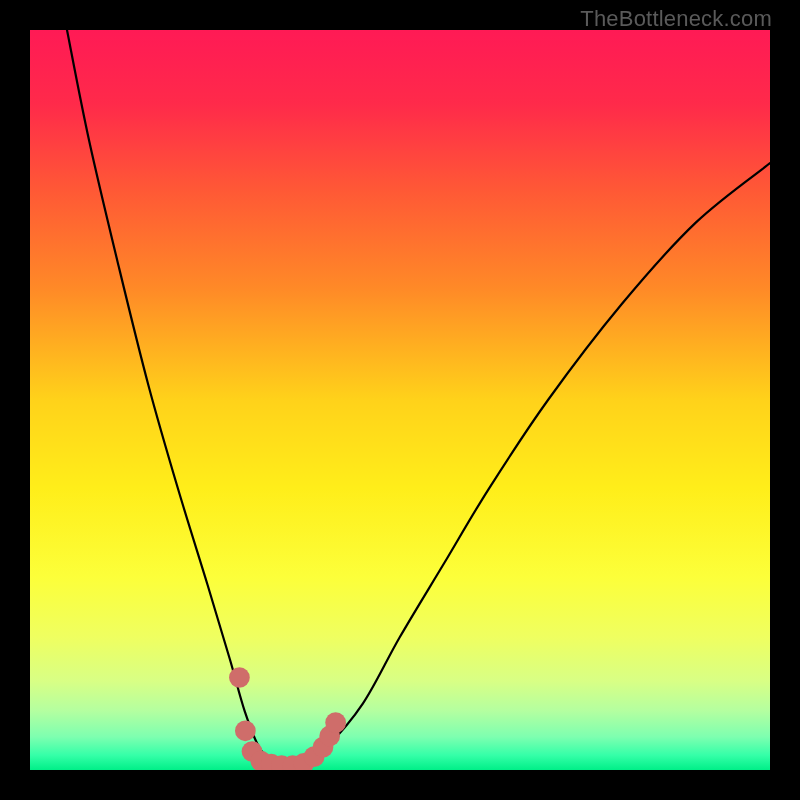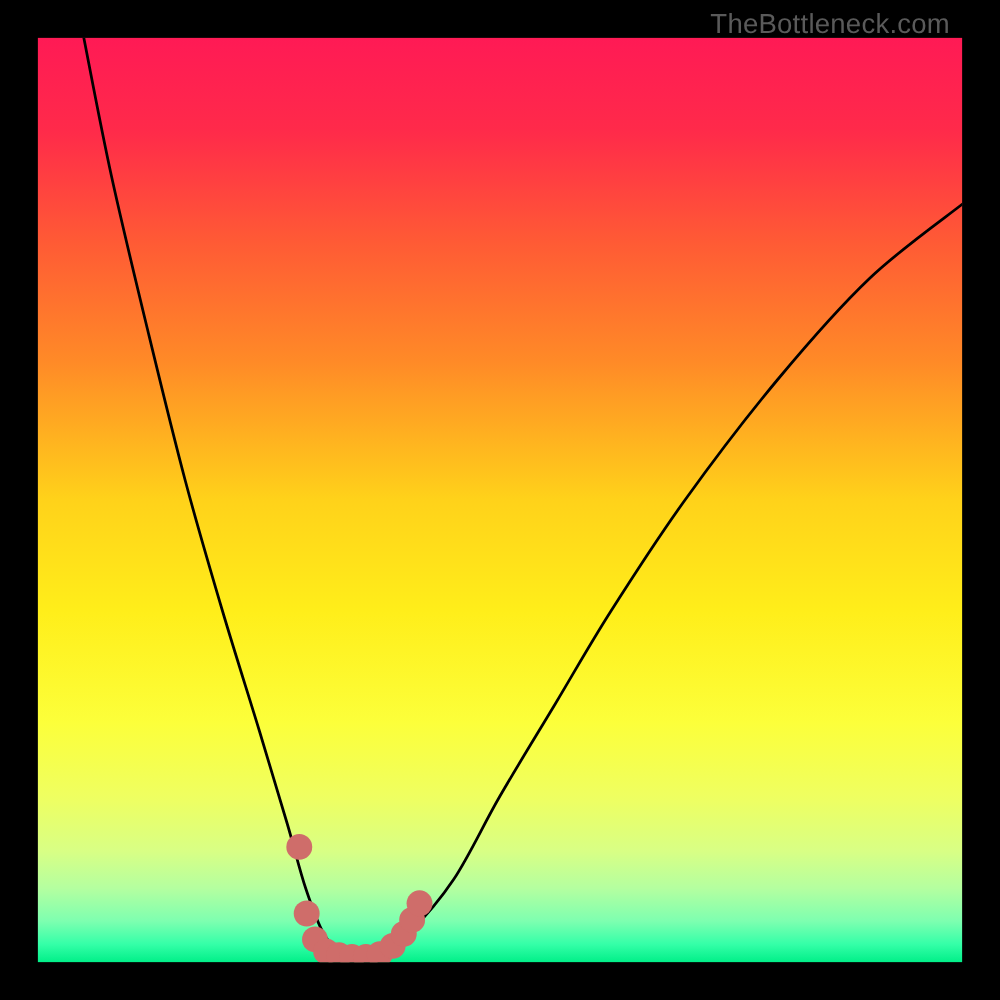--- a/index.html
+++ b/index.html
@@ -19,21 +19,21 @@
     height: 740px;
     overflow: hidden;
   }
   .gradient {
     position: absolute;
     inset: 0;
   }
   .watermark {
     position: absolute;
     top: 6px;
-    right: 40px;
+    right: 28px;
     color: #5a5a5a;
     font-size: 22px;
     letter-spacing: 0.2px;
     font-weight: 500;
     user-select: none;
   }
   svg.curve {
     position: absolute;
     inset: 0;
   }

